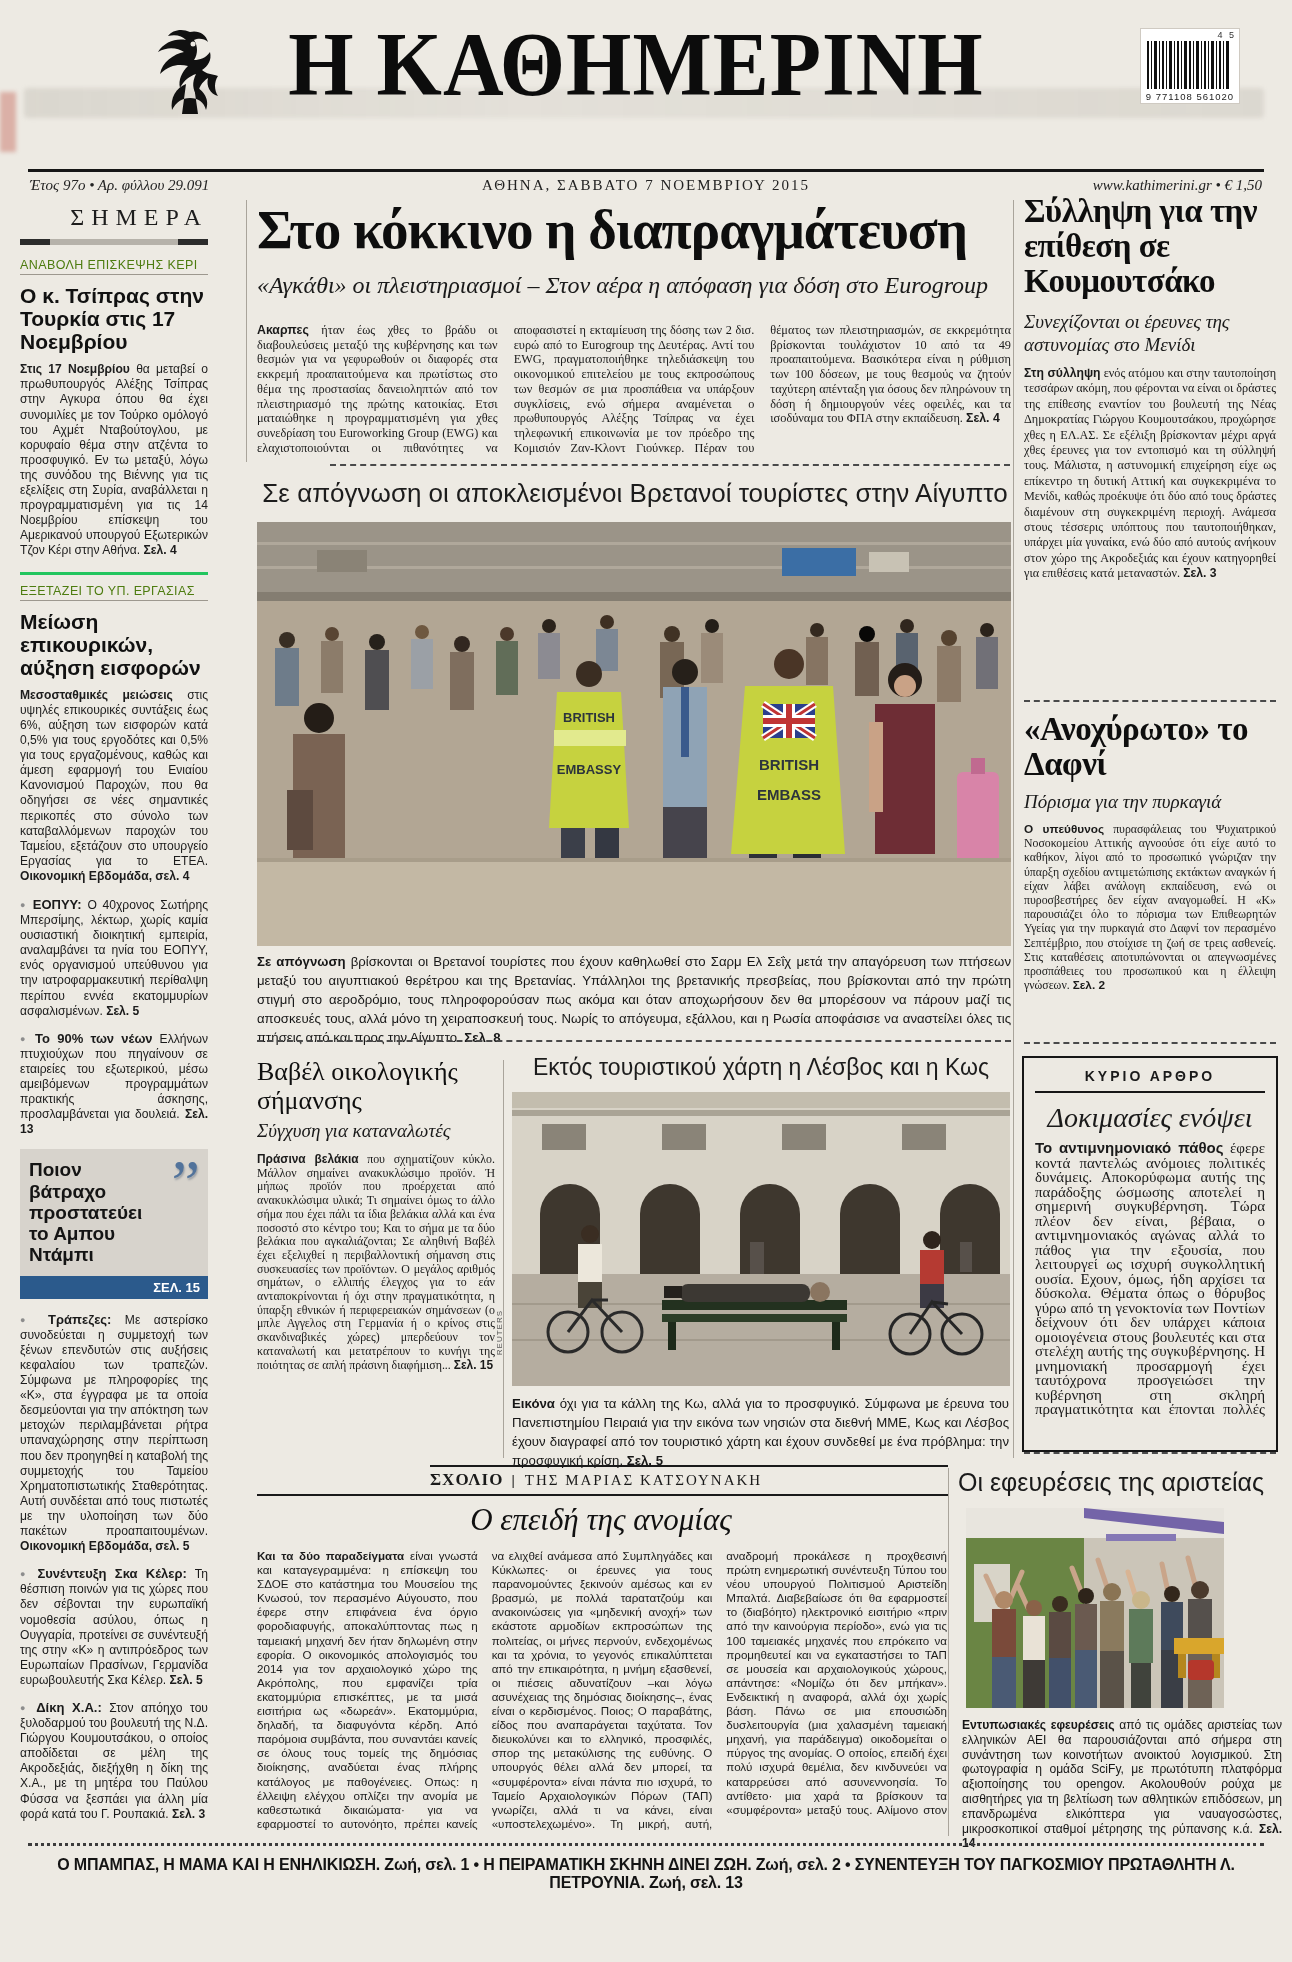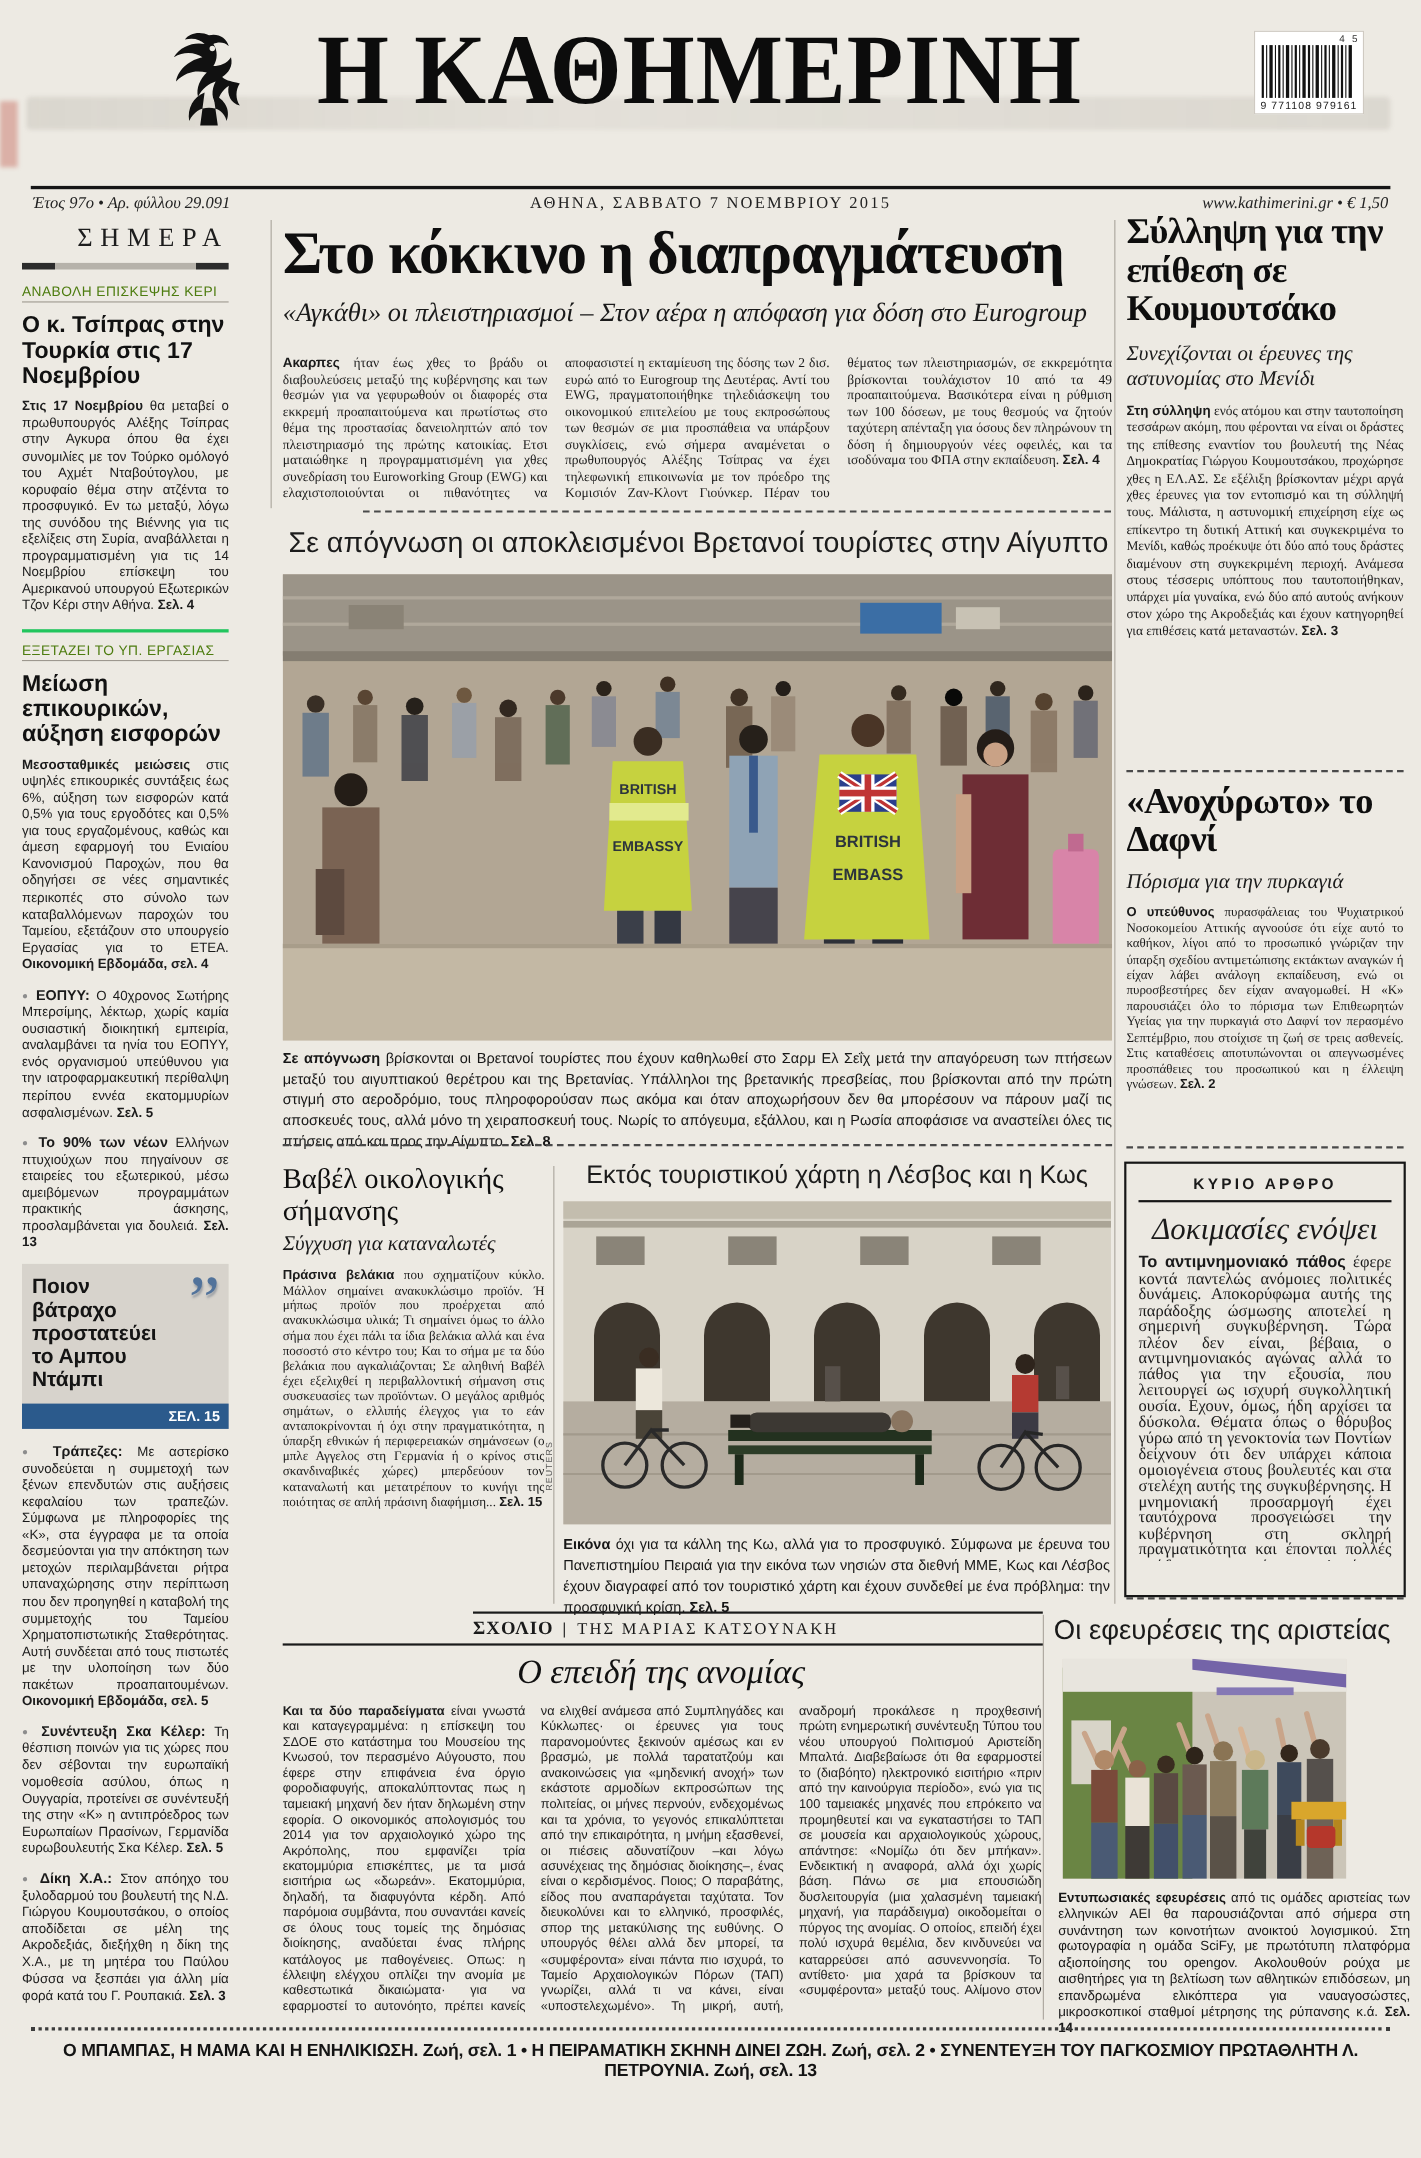--- a/index.html
+++ b/index.html
@@ -121,21 +121,21 @@
           <rect x="60" y="0" width="1" height="48"></rect>
         <rect x="63" y="0" width="2" height="48"></rect>
           <rect x="67" y="0" width="1" height="48"></rect>
           <rect x="70" y="0" width="3" height="48"></rect>
         <rect x="75" y="0" width="1" height="48"></rect>
           <rect x="78" y="0" width="2" height="48"></rect>
           <rect x="82" y="0" width="1" height="48"></rect>
         <rect x="85" y="0" width="3" height="48"></rect>
       </g>
     </svg>
-    <span class="bc-num">9 771108 979161</span>
+    <span class="bc-num">9 771108 561020</span>
   </div>
   <div class="abs rule1"></div>
   <div class="abs dl dl-left">Έτος 97ο  •  Αρ. φύλλου 29.091</div>
   <div class="abs dl dl-center">ΑΘΗΝΑ, ΣΑΒΒΑΤΟ 7 ΝΟΕΜΒΡΙΟΥ 2015</div>
   <div class="abs dl dl-right">www.kathimerini.gr  •  € 1,50</div>
 
   <div class="abs vrule" style="left:246px;top:200px;height:262px;"></div>
   <div class="abs vrule" style="left:1013px;top:200px;height:1258px;"></div>
   <div class="abs vrule" style="left:948px;top:1468px;height:368px;"></div>
   <div class="abs vrule" style="left:503px;top:1060px;height:398px;"></div>

